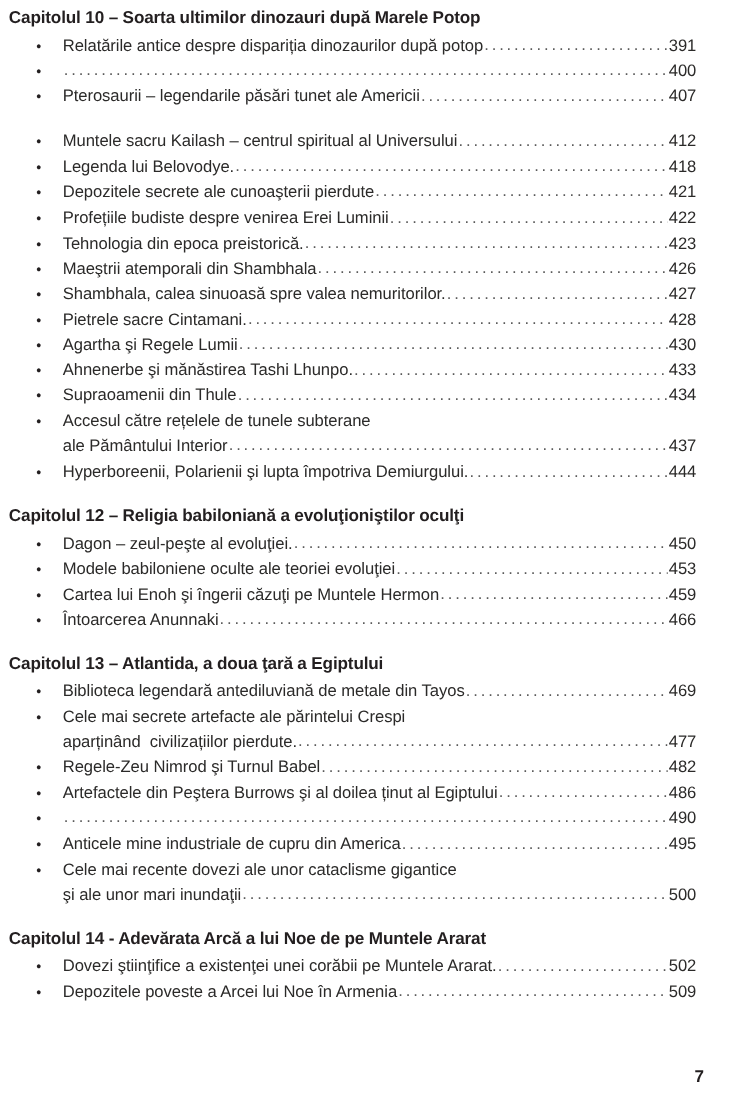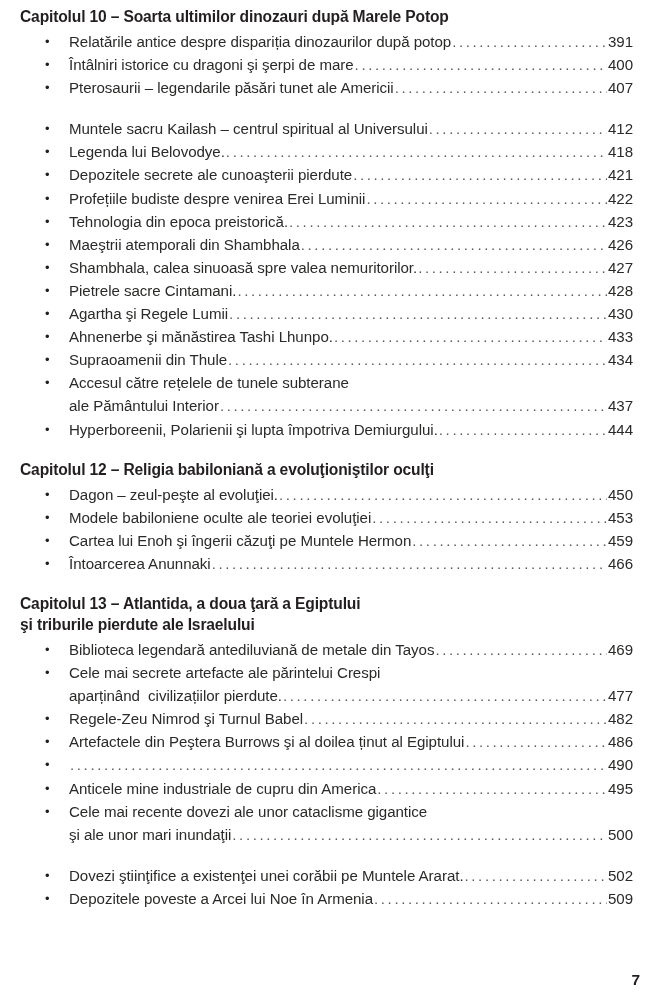--- a/index.html
+++ b/index.html
@@ -15,21 +15,21 @@
     font-family: "Liberation Sans", "DejaVu Sans", sans-serif;
     color: #231f20;
     overflow: hidden;
   }
 
   .toc {
     position: absolute;
     left: 0;
     top: 0;
     width: 656px;
-    padding: 6px 23px 0 20px;
+    padding: 6px 23px 0 8px;
     box-sizing: border-box;
   }
 
   
   .chapter {
     margin: 0 0 0 0;
   }
   .chapter + .chapter {
     margin-top: 18px;
   }
@@ -128,21 +128,20 @@
           <span class="bullet">•</span>
           <span class="entry-last">
             <span class="entry-label">Relatările antice despre dispariția dinozaurilor după potop</span>
             <span class="leader">..........................................................................................</span>
             <span class="page-num">391</span>
           </span>
         </li>
         <li class="entry">
           <span class="bullet">•</span>
           <span class="entry-last">
-            <span class="entry-label">Întâlniri istorice cu dragoni şi şerpi de mare</span>
             <span class="leader">..........................................................................................</span>
             <span class="page-num">400</span>
           </span>
         </li>
         <li class="entry">
           <span class="bullet">•</span>
           <span class="entry-last">
             <span class="entry-label">Pterosaurii – legendarile păsări tunet ale Americii</span>
             <span class="leader">..........................................................................................</span>
             <span class="page-num">407</span>
@@ -290,21 +289,21 @@
           <span class="bullet">•</span>
           <span class="entry-last">
             <span class="entry-label">Întoarcerea Anunnaki</span>
             <span class="leader">..........................................................................................</span>
             <span class="page-num">466</span>
           </span>
         </li>
       </ul>
     </section>
     <section class="chapter">
-      <h2 class="chapter-title"><span class="t-line">Capitolul 13 – Atlantida, a doua ţară a Egiptului</span><span class="t-line">şi triburile pierdute ale Israelului</span></h2>
+      <h2 class="chapter-title"><span class="t-line">Capitolul 13 – Atlantida, a doua ţară a Egiptului</span></h2>
       <ul class="entries">
         <li class="entry">
           <span class="bullet">•</span>
           <span class="entry-last">
             <span class="entry-label">Biblioteca legendară antediluviană de metale din Tayos</span>
             <span class="leader">..........................................................................................</span>
             <span class="page-num">469</span>
           </span>
         </li>
         <li class="entry">
@@ -352,20 +351,21 @@
           <span class="entry-line">Cele mai recente dovezi ale unor cataclisme gigantice</span>
           <span class="entry-last">
             <span class="entry-label">şi ale unor mari inundaţii</span>
             <span class="leader">..........................................................................................</span>
             <span class="page-num">500</span>
           </span>
         </li>
       </ul>
     </section>
     <section class="chapter">
+      <h2 class="chapter-title"><span class="t-line">Capitolul 14 - Adevărata Arcă a lui Noe de pe Muntele Ararat</span></h2>
       <ul class="entries">
         <li class="entry">
           <span class="bullet">•</span>
           <span class="entry-last">
             <span class="entry-label">Dovezi ştiinţifice a existenţei unei corăbii pe Muntele Ararat.</span>
             <span class="leader">..........................................................................................</span>
             <span class="page-num">502</span>
           </span>
         </li>
         <li class="entry">

